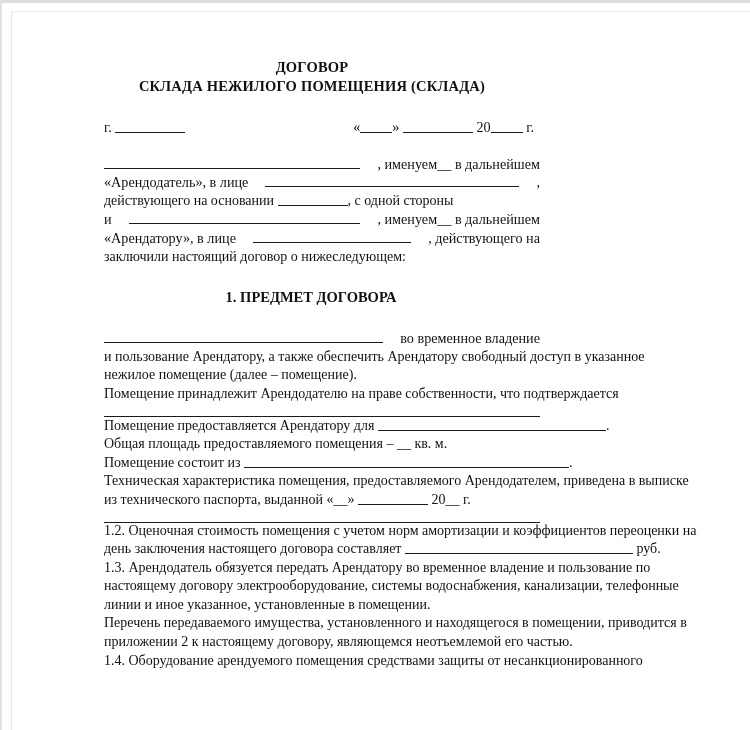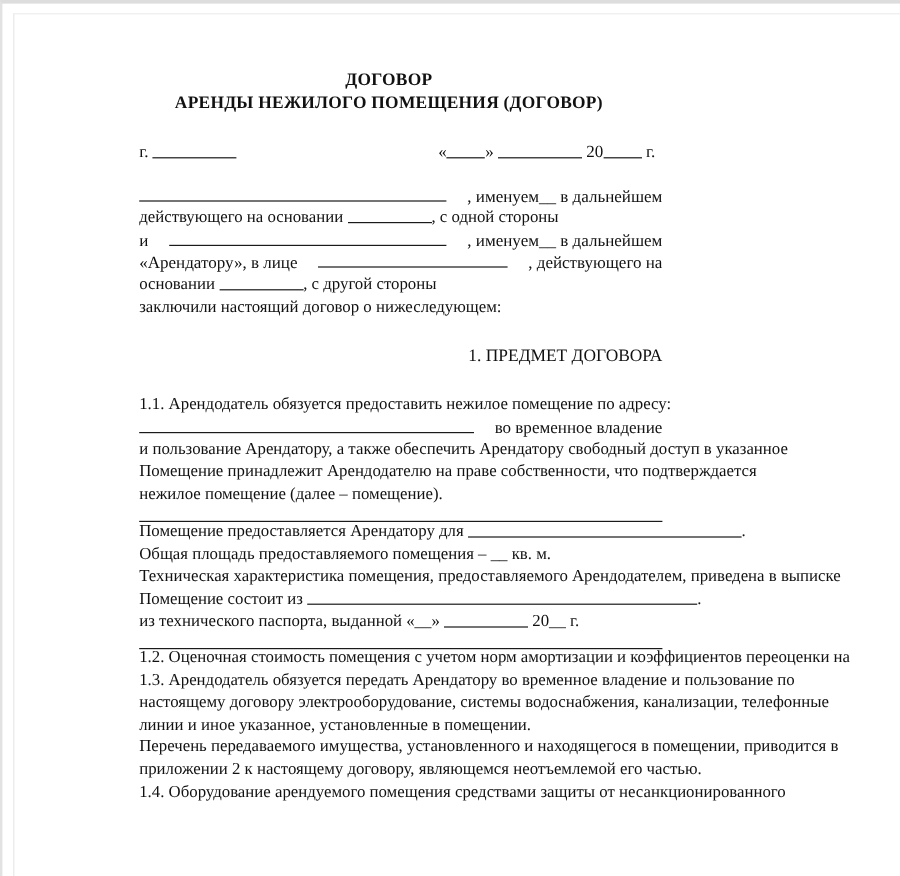--- a/index.html
+++ b/index.html
@@ -33,21 +33,21 @@
     position: absolute;
     left: 9px; top: 8px;
     width: 740px; height: 722px;
     border-left: 1px solid #e8e8e8;
     border-top: 1px solid #ededed;
     box-sizing: border-box;
   }
 
   .sheet {
     position: absolute;
-    left: 12px; top: 0;
+    left: 0; top: 0;
     width: 604px;
     height: 730px;
     box-sizing: border-box;
     padding: 58px 64px 0 104px;
   }
 
   
   .doc-title {
     text-align: center;
     font-weight: bold;
@@ -110,41 +110,41 @@
     border-bottom: 1px solid #1a1a1a;
     height: 12px;
     margin-bottom: -1px;
     min-width: 10px;
   }
   .line-with-rule .tail { flex: 0 0 auto; padding-left: 4px; }
   .line-with-rule .head { flex: 0 0 auto; padding-right: 4px; }
 
   
   .section-head {
-    text-align: right;
-    font-weight: normal;
+    text-align: center;
+    font-weight: bold;
     font-size: 14.5px;
     line-height: 19px;
     margin: 22px 0 0 -22px;
   }
 
   .gap-sm { height: 12px; }
   .gap-md { height: 18px; }
   .gap-lg { height: 22px; }
 </style>
 </head>
 <body>
 
 <div class="page-frame"></div>
 
 <div class="sheet">
 
   <div class="doc-title">
     <span class="t-line">ДОГОВОР</span>
-    <span class="t-line">АРЕНДЫ НЕЖИЛОГО ПОМЕЩЕНИЯ (ДОГОВОР)</span>
+    <span class="t-line">СКЛАДА НЕЖИЛОГО ПОМЕЩЕНИЯ (СКЛАДА)</span>
   </div>
 
   <div class="row-city">
     <span class="left">
       <span>г.</span>
       <span class="u u-m"></span>
     </span>
     <span class="right">
       <span>«</span><span class="u u-xs"></span><span>»</span>
       <span class="u u-m"></span>
@@ -155,93 +155,98 @@
 
   <div class="gap-md"></div>
 
   <div class="preamble">
 
     <div class="line-with-rule">
       <span class="grow"></span>
       <span class="tail">, именуем__ в дальнейшем</span>
     </div>
 
+    <div class="line-with-rule">
+      <span class="head">«Арендодатель», в лице</span>
+      <span class="grow"></span>
+      <span class="tail">,</span>
+    </div>
 
     <div class="para">
       <span>действующего на основании</span>
       <span class="u u-m"></span><span>, с одной стороны</span>
     </div>
 
     <div class="line-with-rule">
       <span class="head">и</span>
       <span class="grow"></span>
       <span class="tail">, именуем__ в дальнейшем</span>
     </div>
 
     <div class="line-with-rule">
       <span class="head">«Арендатору», в лице</span>
       <span class="grow"></span>
       <span class="tail">, действующего на</span>
     </div>
 
-    <div class="para">
-      <span>основании</span>
-      <span class="u u-m"></span><span>, с другой стороны</span>
-    </div>
 
     <div class="para">заключили настоящий договор о нижеследующем:</div>
   </div>
 
   <div class="section-head">1. ПРЕДМЕТ ДОГОВОРА</div>
 
   <div class="gap-lg"></div>
 
   <div class="clause">
-    <div class="para">1.1. Арендодатель обязуется предоставить нежилое помещение по адресу:</div>
 
     <div class="line-with-rule">
       <span class="grow"></span>
       <span class="tail">во временное владение</span>
     </div>
 
     <div class="para">и пользование Арендатору, а также обеспечить Арендатору свободный доступ в указанное</div>
+    <div class="para">нежилое помещение (далее – помещение).</div>
     <div class="para">Помещение принадлежит Арендодателю на праве собственности, что подтверждается</div>
-    <div class="para">нежилое помещение (далее – помещение).</div>
 
     <div class="gap-sm"></div>
     <span class="rule-full"></span>
 
     <div class="para">
       <span>Помещение предоставляется Арендатору для</span>
       <span class="u u-3xl"></span><span>.</span>
     </div>
 
     <div class="para">Общая площадь предоставляемого помещения – __ кв. м.</div>
 
-    <div class="para">Техническая характеристика помещения, предоставляемого Арендодателем, приведена в выписке</div>
-
     <div class="para">
       <span>Помещение состоит из</span>
       <span class="u u-325"></span><span>.</span>
     </div>
+
+    <div class="para">Техническая характеристика помещения, предоставляемого Арендодателем, приведена в выписке</div>
 
     <div class="para">
       <span>из технического паспорта, выданной «__»</span>
       <span class="u u-m"></span>
       <span>20__ г.</span>
     </div>
 
     <div class="line-with-rule">
       <span class="grow"></span>
     </div>
 
   </div>
 
   <div class="clause">
     <div class="para">1.2. Оценочная стоимость помещения с учетом норм амортизации и коэффициентов переоценки на</div>
+    <div class="para">
+      <span>день заключения настоящего договора составляет</span>
+      <span class="u u-3xl"></span>
+      <span>руб.</span>
+    </div>
   </div>
 
   <div class="clause">
     <div class="para">1.3. Арендодатель обязуется передать Арендатору во временное владение и пользование по</div>
     <div class="para">настоящему договору электрооборудование, системы водоснабжения, канализации, телефонные</div>
     <div class="para">линии и иное указанное, установленные в помещении.</div>
     <div class="para">Перечень передаваемого имущества, установленного и находящегося в помещении, приводится в</div>
     <div class="para">приложении 2 к настоящему договору, являющемся неотъемлемой его частью.</div>
   </div>
 

